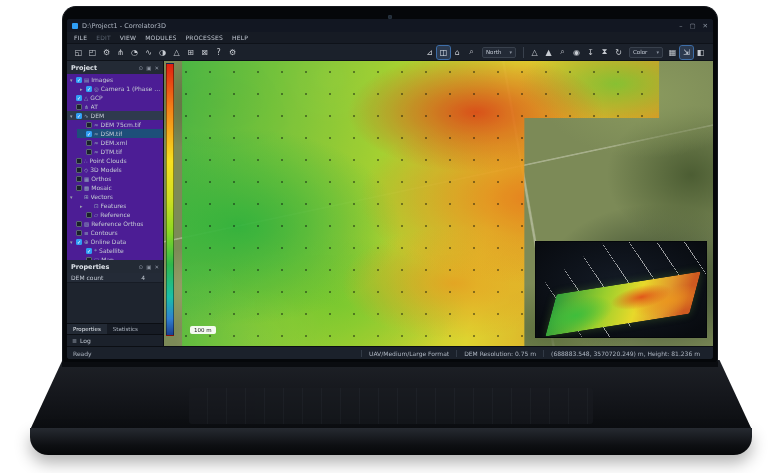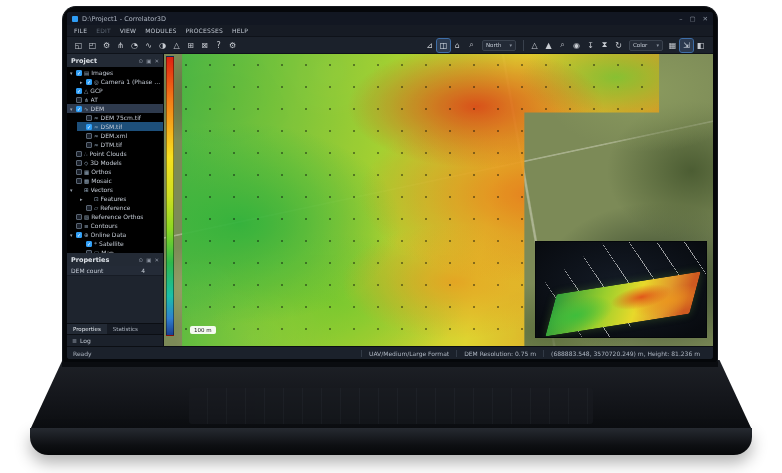--- a/index.html
+++ b/index.html
@@ -12,21 +12,21 @@
     clip-path:polygon(4.5% 0,95.5% 0,100% 100%,0 100%);
     background:linear-gradient(#1e2127 0%,#14161b 55%,#0b0d10 100%); }
   .keys { position:absolute; left:22%; top:40%; width:56%; height:52%; border-radius:3px; opacity:.5;
     background:repeating-linear-gradient(90deg,#1a1d22 0 18px,#262a31 18px 19px),
                repeating-linear-gradient(0deg,#1a1d22 0 10px,#262a31 10px 11px); }
   .base-front { position:absolute; left:30px; top:428px; width:722px; height:27px;
     background:linear-gradient(#262a31,#0d0f12 65%,#060709); border-radius:0 0 18px 18px;
     box-shadow:0 8px 16px rgba(0,0,0,.30); }
   .screen { position:absolute; left:62px; top:6px; width:656px; height:356px;
     background:#05070a; border:1px solid #15181d; border-bottom:none;
-    border-radius:14px 14px 2px 2px; padding:5px 4px 3px 4px; }
+    border-radius:14px 14px 2px 2px; padding:12px 4px 3px 4px; }
   .hinge { position:absolute; left:62px; top:360px; width:656px; height:7px; background:#0a0c10; }
   .webcam { position:absolute; left:50%; top:8px; width:4px; height:4px; margin-left:-2px;
     border-radius:50%; background:#202a36; box-shadow:inset 0 0 1px #4d6377; }
 
   
   .app { position:relative; width:100%; height:100%; background:#161b24; display:flex;
     flex-direction:column; overflow:hidden; border-radius:3px; color:#c3cad4; }
 
   .titlebar { height:13px; background:#121722; display:flex; align-items:center; padding:0 5px; flex:none; }
   .appicon { width:6px; height:6px; background:#2f9df4; border-radius:1px; margin-right:4px; }
@@ -47,21 +47,21 @@
   .tsep { width:1px; height:11px; background:#39414d; margin:0 4px; }
   .tspacer { flex:1; }
   .tdrop { height:11px; min-width:34px; background:#232a36; border:1px solid #39414d; border-radius:2px;
     display:flex; align-items:center; justify-content:space-between; padding:0 3px; margin:0 3px; }
   .tdrop .val { font-size:5.5px; color:#c3cad4; }
   .tdrop .car { font-size:5px; color:#8b93a0; margin-left:3px; }
 
   .content { flex:1; display:flex; min-height:0; }
 
   
-  .sidebar { width:97px; flex:none; background:#000000; border-right:1px solid #0b0e13;
+  .sidebar { width:97px; flex:none; background:#4c1d95; border-right:1px solid #0b0e13;
     display:flex; flex-direction:column; min-height:0; }
   .panel-header { height:13px; background:#232a35; display:flex; align-items:center;
     padding:0 4px; flex:none; }
   .panel-header .ph-title { font-size:6.5px; font-weight:bold; color:#dfe4ea; }
   .ph-icons { margin-left:auto; display:flex; gap:3px; }
   .ph-icons span { font-size:5.5px; color:#8b93a0; }
 
   .tree { height:186px; overflow:hidden; padding-top:1px; flex:none; }
   .trow { display:flex; align-items:center; height:9px; padding-left:3px; white-space:nowrap; }
   .trow.rowsel { background:#2e3a4d; }

